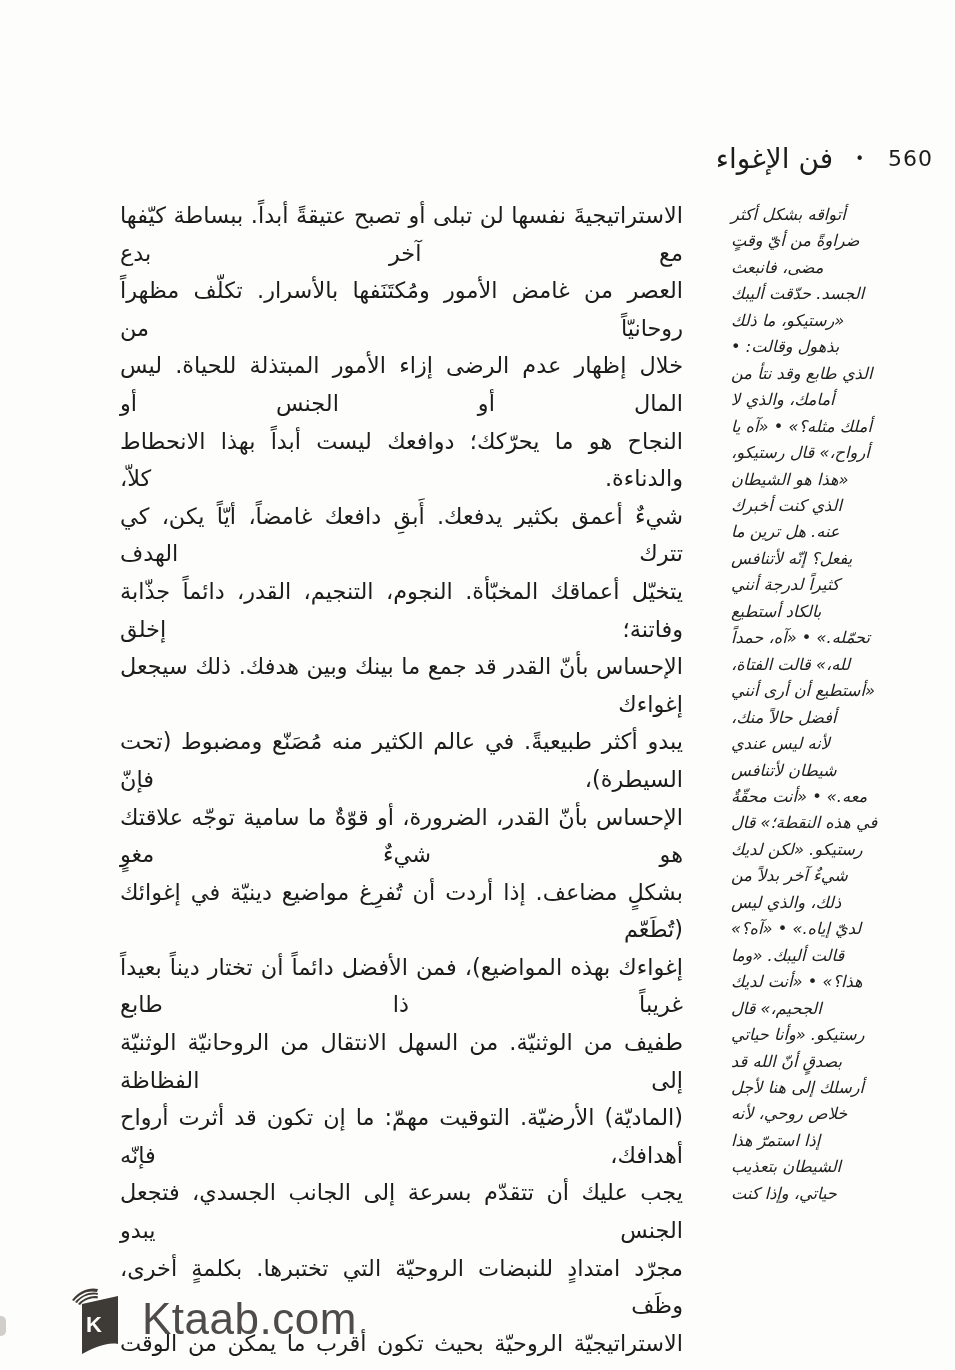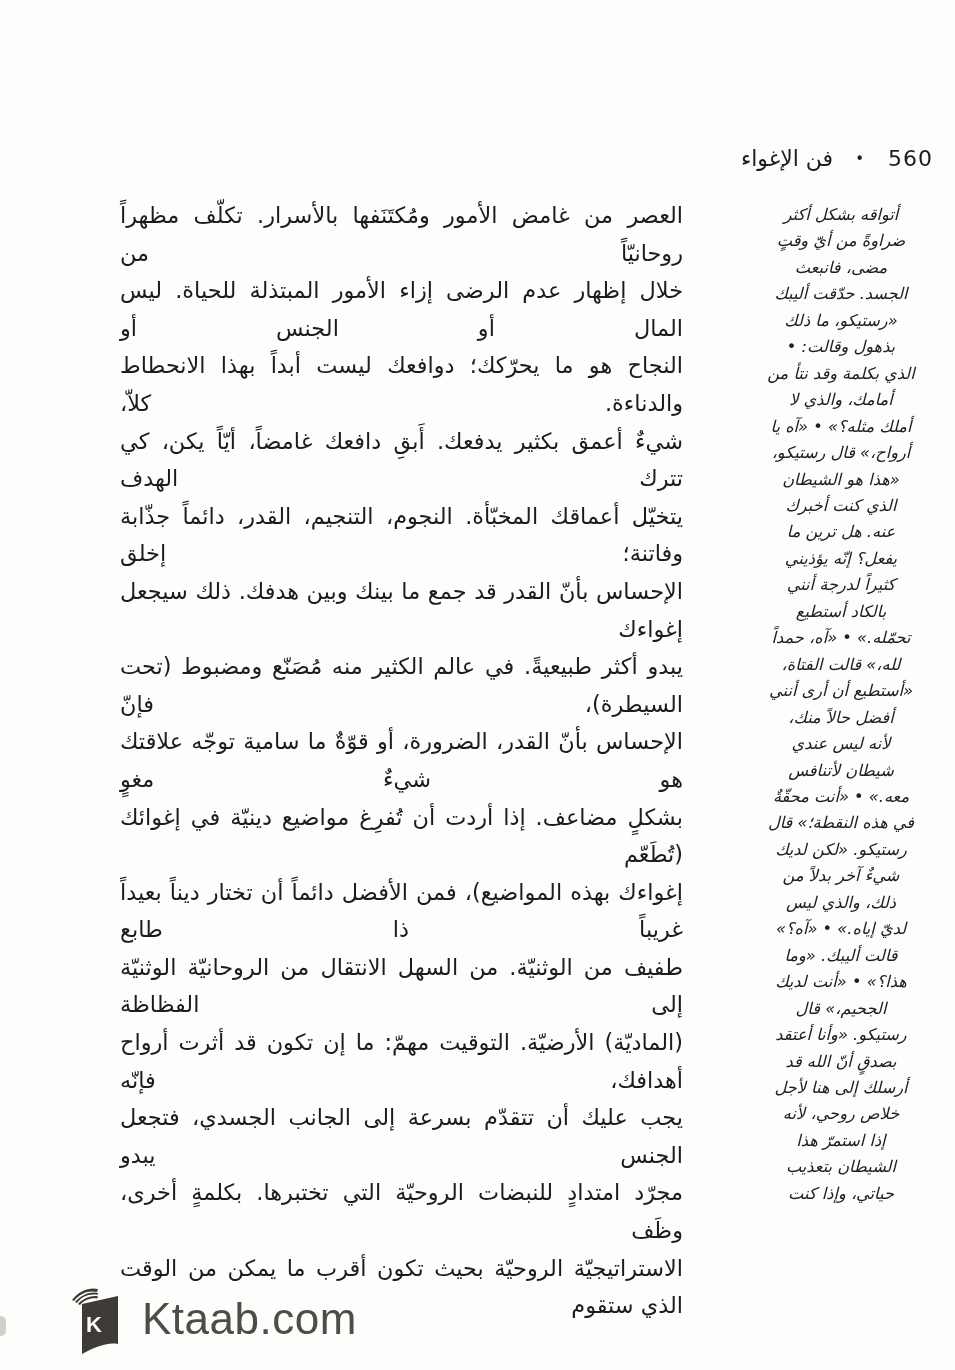--- a/index.html
+++ b/index.html
@@ -17,37 +17,37 @@
     color:var(--ink);
   }
   
   .page-header{
     position:absolute;top:142px;right:22px;
     direction:rtl;font-size:22px;line-height:34px;
     display:flex;align-items:center;white-space:nowrap;
   }
   .page-header .num{letter-spacing:1px;}
   .page-header .dot{font-size:15px;margin:0 24px 0 22px;line-height:1;}
-  .page-header .title{font-size:22px;}
+  .page-header .title{font-size:28px;}
   
   .body-col{
     position:absolute;top:197px;right:272px;width:563px;
     direction:rtl;font-size:22.4px;line-height:37.6px;
   }
   .body-col .line{
     text-align:justify;
     text-align-last:justify;
     white-space:normal;
   }
   .para .line:last-child{text-align-last:auto;}
   
   .margin-col{
     position:absolute;top:202px;right:4px;width:220px;
     direction:rtl;font-size:16.2px;line-height:26.45px;
-    font-style:italic;text-align:center;color:#20201f;
+    font-style:italic;text-align:left;color:#20201f;
   }
   
   .footer{
     position:absolute;left:64px;top:1282px;
     display:flex;align-items:center;gap:16px;
   }
   .footer .brand{
     font-family:"Liberation Sans",sans-serif;
     font-size:44px;color:var(--logo-gray);letter-spacing:.5px;
   }
@@ -61,20 +61,21 @@
 
 <div class="page-header">
   <span class="num">560</span>
   <span class="dot">•</span>
   <span class="title">فن الإغواء</span>
 </div>
 
 <div class="body-col">
   <div class="para para-1">
 
+  <div class="line">الاستراتيجيةَ نفسها لن تبلى أو تصبح عتيقةً أبداً. ببساطة كيّفها مع آخر بدع</div>
       <div class="line">العصر من غامض الأمور ومُكتَنَفها بالأسرار. تكلّف مظهراً روحانيّاً من</div>
       <div class="line">خلال إظهار عدم الرضى إزاء الأمور المبتذلة للحياة. ليس المال أو الجنس أو</div>
       <div class="line">النجاح هو ما يحرّكك؛ دوافعك ليست أبداً بهذا الانحطاط والدناءة. كلاّ،</div>
       <div class="line">شيءٌ أعمق بكثير يدفعك. أَبقِ دافعك غامضاً، أيّاً يكن، كي تترك الهدف</div>
       <div class="line">يتخيّل أعماقك المخبّأة. النجوم، التنجيم، القدر، دائماً جذّابة وفاتنة؛ إخلق</div>
       <div class="line">الإحساس بأنّ القدر قد جمع ما بينك وبين هدفك. ذلك سيجعل إغواءك</div>
       <div class="line">يبدو أكثر طبيعيةً. في عالم الكثير منه مُصَنّع ومضبوط (تحت السيطرة)، فإنّ</div>
       <div class="line">الإحساس بأنّ القدر، الضرورة، أو قوّةٌ ما سامية توجّه علاقتك هو شيءٌ مغوٍ</div>
       <div class="line">بشكلٍ مضاعف. إذا أردت أن تُفرِغ مواضيع دينيّة في إغوائك (تُطَعّم</div>
       <div class="line">إغواءك بهذه المواضيع)، فمن الأفضل دائماً أن تختار ديناً بعيداً غريباً ذا طابع</div>
@@ -88,46 +89,46 @@
 </div>
 
 <div class="margin-col">
 
 <div class="mline">أتواقه بشكل أكثر</div>
     <div class="mline">ضراوةً من أيّ وقتٍ</div>
     <div class="mline">مضى، فانبعث</div>
     <div class="mline">الجسد. حدّقت أليبك</div>
     <div class="mline">«رستيكو، ما ذلك</div>
     <div class="mline">بذهول وقالت: •</div>
-    <div class="mline">الذي بكلمة وقد نتأ من</div>
+    <div class="mline">الذي طابع وقد نتأ من</div>
     <div class="mline">أمامك، والذي لا</div>
     <div class="mline">أملك مثله؟» • «آه يا</div>
     <div class="mline">أرواح،» قال رستيكو،</div>
     <div class="mline">«هذا هو الشيطان</div>
     <div class="mline">الذي كنت أخبرك</div>
     <div class="mline">عنه. هل ترين ما</div>
-    <div class="mline">يفعل؟ إنّه يؤذيني</div>
+    <div class="mline">يفعل؟ إنّه لأتنافس</div>
     <div class="mline">كثيراً لدرجة أنني</div>
     <div class="mline">بالكاد أستطيع</div>
     <div class="mline">تحمّله.» • «آه، حمداً</div>
     <div class="mline">لله،» قالت الفتاة،</div>
     <div class="mline">«أستطيع أن أرى أنني</div>
     <div class="mline">أفضل حالاً منك،</div>
     <div class="mline">لأنه ليس عندي</div>
     <div class="mline">شيطان لأتنافس</div>
     <div class="mline">معه.» • «أنت محقّةٌ</div>
     <div class="mline">في هذه النقطة؛» قال</div>
     <div class="mline">رستيكو. «لكن لديك</div>
     <div class="mline">شيءٌ آخر بدلاً من</div>
     <div class="mline">ذلك، والذي ليس</div>
     <div class="mline">لديّ إياه.» • «آه؟»</div>
     <div class="mline">قالت أليبك. «وما</div>
     <div class="mline">هذا؟» • «أنت لديك</div>
     <div class="mline">الجحيم،» قال</div>
-    <div class="mline">رستيكو. «وأنا أعتقد</div>
+    <div class="mline">رستيكو. «وأنا حياتي</div>
     <div class="mline">بصدقٍ أنّ الله قد</div>
     <div class="mline">أرسلك إلى هنا لأجل</div>
     <div class="mline">خلاص روحي، لأنه</div>
     <div class="mline">إذا استمرّ هذا</div>
     <div class="mline">الشيطان بتعذيب</div>
     <div class="mline">حياتي، وإذا كنت</div>
   </div>
 
 <div class="footer">
   <svg width="62" height="74" viewBox="0 0 62 74" aria-hidden="true">

